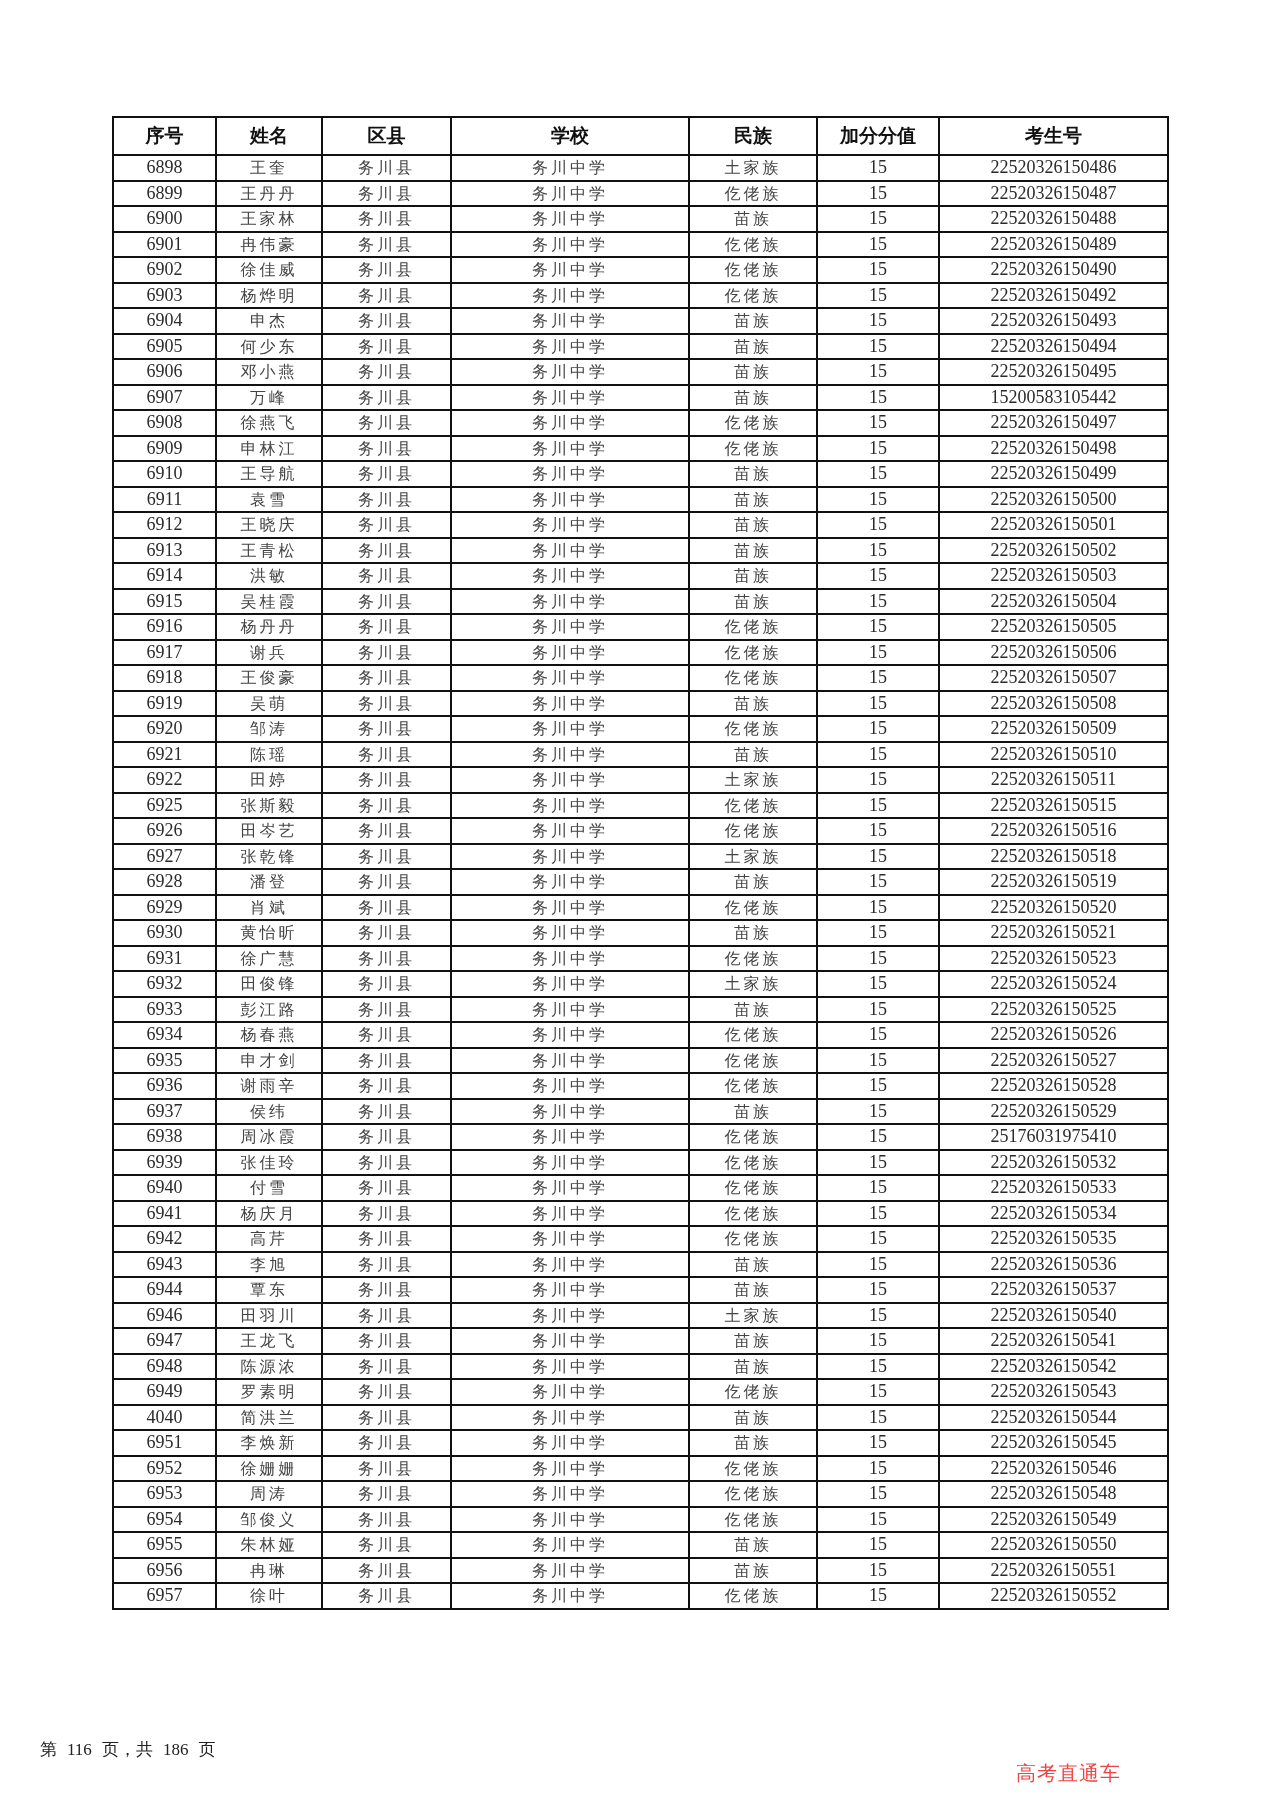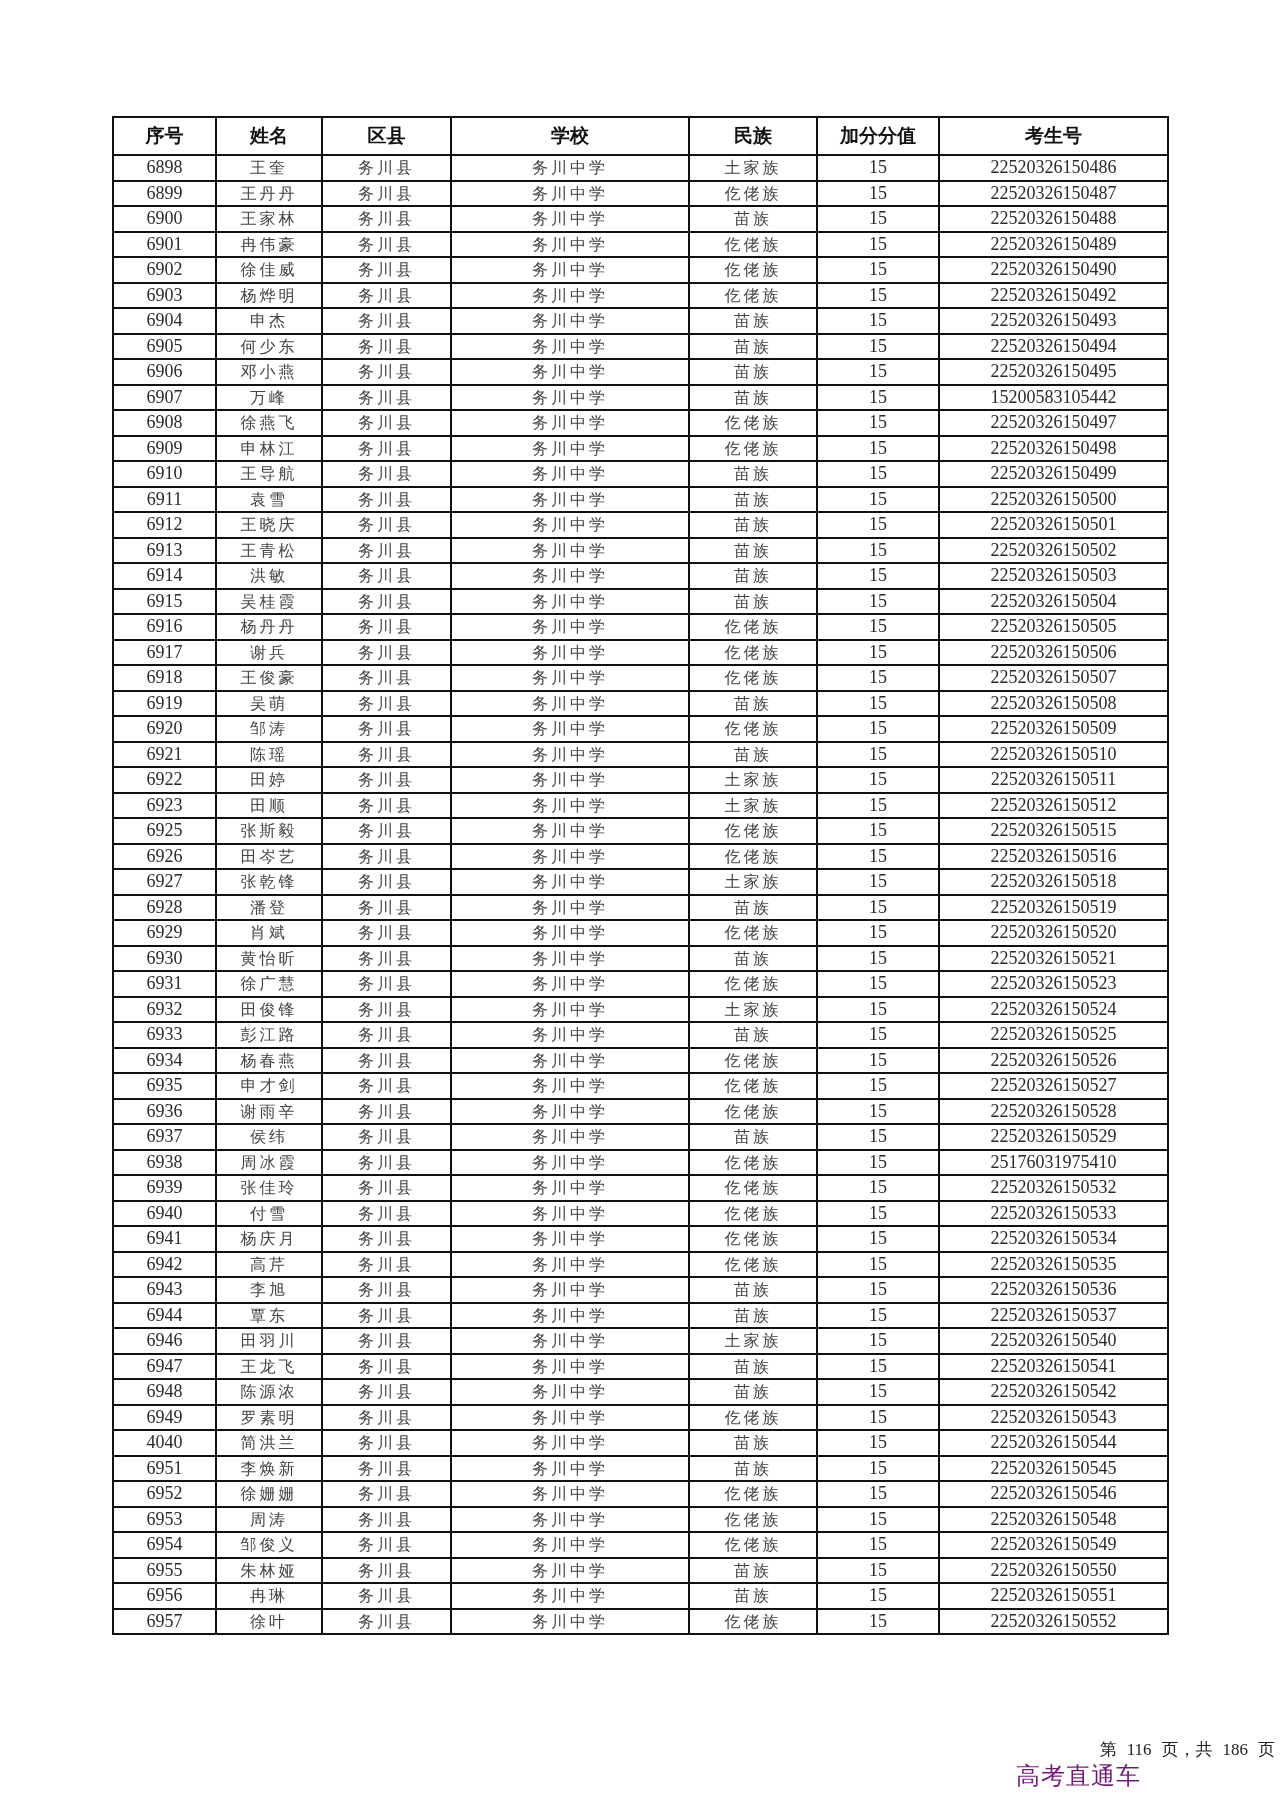--- a/index.html
+++ b/index.html
@@ -23,27 +23,27 @@
     table.roster th {
       height: 36px; font-size: 19px; font-weight: bold;
       font-family: "DejaVu Sans", "Liberation Sans", sans-serif; color: #111;
     }
     table.roster td {
       height: 23.5px; line-height: 23px; font-size: 17px; color: #333;
     }
     table.roster td.num { font-family: "Liberation Serif", "DejaVu Serif", serif; font-size: 18px; color: #2a2a2a; }
     table.roster td.cjk { font-family: "DejaVu Sans", "Liberation Sans", sans-serif; font-size: 16px; color: #444; letter-spacing: 3px; }
     .footer-page {
-      position: absolute; left: 0; width: 1280px; top: 1738px; text-align: right;
+      position: absolute; left: 0; width: 1280px; top: 1738px; text-align: left;
       font-size: 17px; color: #222; font-family: "Liberation Serif", "DejaVu Serif", serif;
       padding-left: 35px; box-sizing: border-box;
     }
     .footer-page span { margin: 0 5px; }
     .watermark {
-      position: absolute; left: 1016px; top: 1760px; font-size: 24px; color: #701a75;
+      position: absolute; left: 1016px; top: 1760px; font-size: 20px; color: #ef4444;
       font-family: "DejaVu Sans", "Liberation Sans", sans-serif; letter-spacing: 1px;
     }
   </style>
 </head>
 <body>
 
 <div class="page">
   <table class="roster">
     <colgroup>
       <col class="c0">
@@ -285,29 +285,20 @@
         <tr>
           <td class="num">6922</td>
           <td class="cjk">田婷</td>
           <td class="cjk">务川县</td>
           <td class="cjk">务川中学</td>
           <td class="cjk">土家族</td>
           <td class="num">15</td>
           <td class="num">22520326150511</td>
         </tr>
         <tr>
-          <td class="num">6923</td>
-          <td class="cjk">田顺</td>
-          <td class="cjk">务川县</td>
-          <td class="cjk">务川中学</td>
-          <td class="cjk">土家族</td>
-          <td class="num">15</td>
-          <td class="num">22520326150512</td>
-        </tr>
-        <tr>
           <td class="num">6925</td>
           <td class="cjk">张斯毅</td>
           <td class="cjk">务川县</td>
           <td class="cjk">务川中学</td>
           <td class="cjk">仡佬族</td>
           <td class="num">15</td>
           <td class="num">22520326150515</td>
         </tr>
         <tr>
           <td class="num">6926</td>

